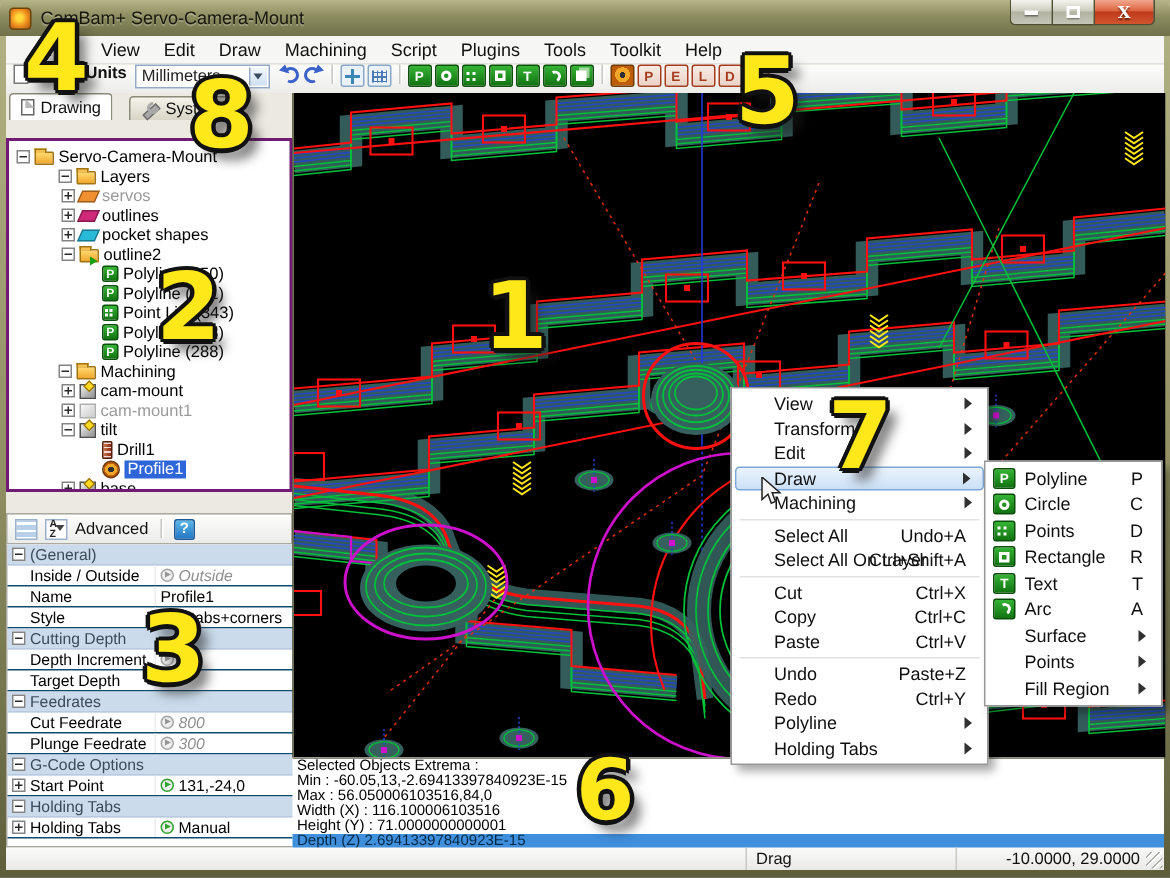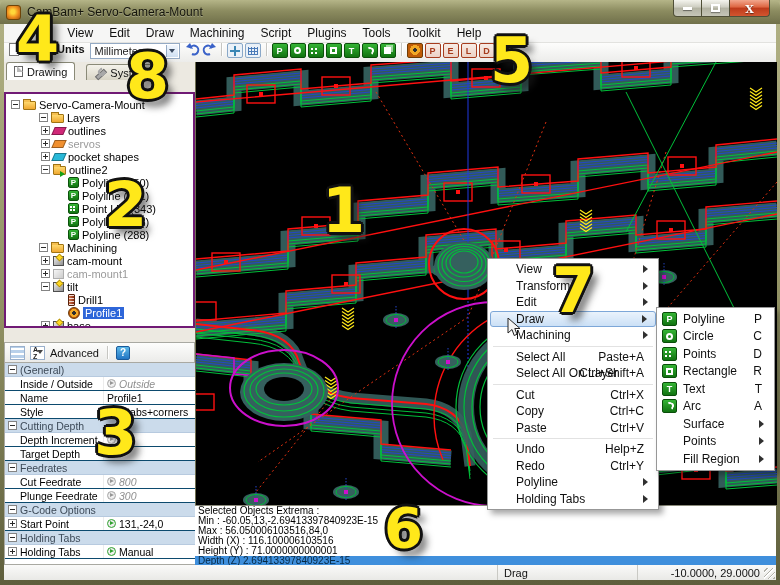--- a/index.html
+++ b/index.html
@@ -285,27 +285,27 @@
     <span class="fold"></span>
     <span>Servo-Camera-Mount</span>
   </div>
   <div class="trow i1">
     <span class="exp"></span>
     <span class="fold"></span>
     <span>Layers</span>
   </div>
   <div class="trow i2">
     <span class="exp plus"></span>
+    <span class="layer lay-or"></span>
+    <span class="graytxt">servos</span>
+  </div>
+  <div class="trow i2">
+    <span class="exp plus"></span>
     <span class="layer lay-mg"></span>
     <span>outlines</span>
-  </div>
-  <div class="trow i2">
-    <span class="exp plus"></span>
-    <span class="layer lay-or"></span>
-    <span class="graytxt">servos</span>
   </div>
   <div class="trow i2">
     <span class="exp plus"></span>
     <span class="layer lay-cy"></span>
     <span>pocket shapes</span>
   </div>
   <div class="trow i2">
     <span class="exp"></span>
     <span class="fold garrow"></span>
     <span>outline2</span>
@@ -716,21 +716,21 @@
       <span>Draw</span>
       <span class="ar"></span>
     </div>
   <div class="cmi">
       <span>Machining</span>
       <span class="ar"></span>
     </div>
   <div class="csep"></div>
   <div class="cmi">
       <span>Select All</span>
-      <span class="sc">Paste+A</span>
+      <span class="sc">Undo+A</span>
     </div>
   <div class="cmi">
       <span>Select All On Layer</span>
       <span class="sc">Ctrl+Shift+A</span>
     </div>
   <div class="csep"></div>
   <div class="cmi">
       <span>Cut</span>
       <span class="sc">Ctrl+X</span>
     </div>
@@ -738,21 +738,21 @@
       <span>Copy</span>
       <span class="sc">Ctrl+C</span>
     </div>
   <div class="cmi">
       <span>Paste</span>
       <span class="sc">Ctrl+V</span>
     </div>
   <div class="csep"></div>
   <div class="cmi">
       <span>Undo</span>
-      <span class="sc">Help+Z</span>
+      <span class="sc">Paste+Z</span>
     </div>
   <div class="cmi">
       <span>Redo</span>
       <span class="sc">Ctrl+Y</span>
     </div>
   <div class="cmi">
       <span>Polyline</span>
       <span class="ar"></span>
     </div>
   <div class="cmi">

